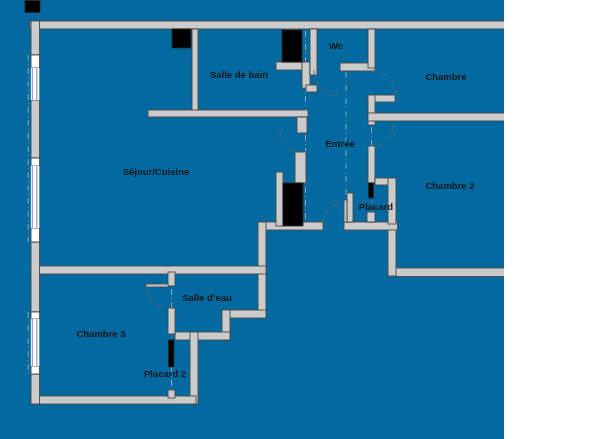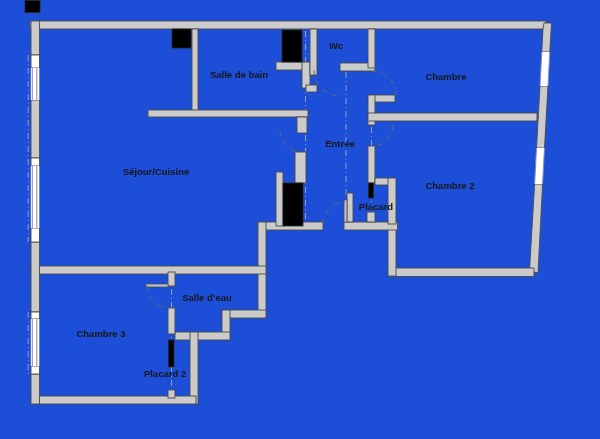--- a/index.html
+++ b/index.html
@@ -1,16 +1,16 @@
 <!DOCTYPE html>
 <html><head>
 <meta charset="utf-8">
 <style>
   html,body{margin:0;padding:0;background:#ffffff;}
-  .stage{position:relative;width:600px;height:439px;background:#1d4ed8;overflow:hidden;
+  .stage{position:relative;width:504px;height:439px;background:#0369a1;overflow:hidden;
          font-family:"Liberation Sans",sans-serif;}
   svg{position:absolute;left:0;top:0;}
   .wall{fill:#cbcbcb;stroke:#4a4a4a;stroke-width:0.9;}
   .duct{fill:#000000;stroke:#2a2a2a;stroke-width:0.8;}
   .leaf{fill:#bdbdbd;stroke:#4a4a4a;stroke-width:0.7;}
   .jamb{fill:#ffffff;stroke:#4a4a4a;stroke-width:0.9;}
   .winfill{fill:#ffffff;stroke:none;}
   .winline{stroke:#8585c2;stroke-width:1;fill:none;}
   .arc{stroke:#6b6b6b;stroke-width:1;fill:none;stroke-dasharray:5 2.5 1 2.5;}
   .guide{stroke:#b4b4b4;stroke-width:0.8;fill:none;stroke-dasharray:6 3 1 3;}

